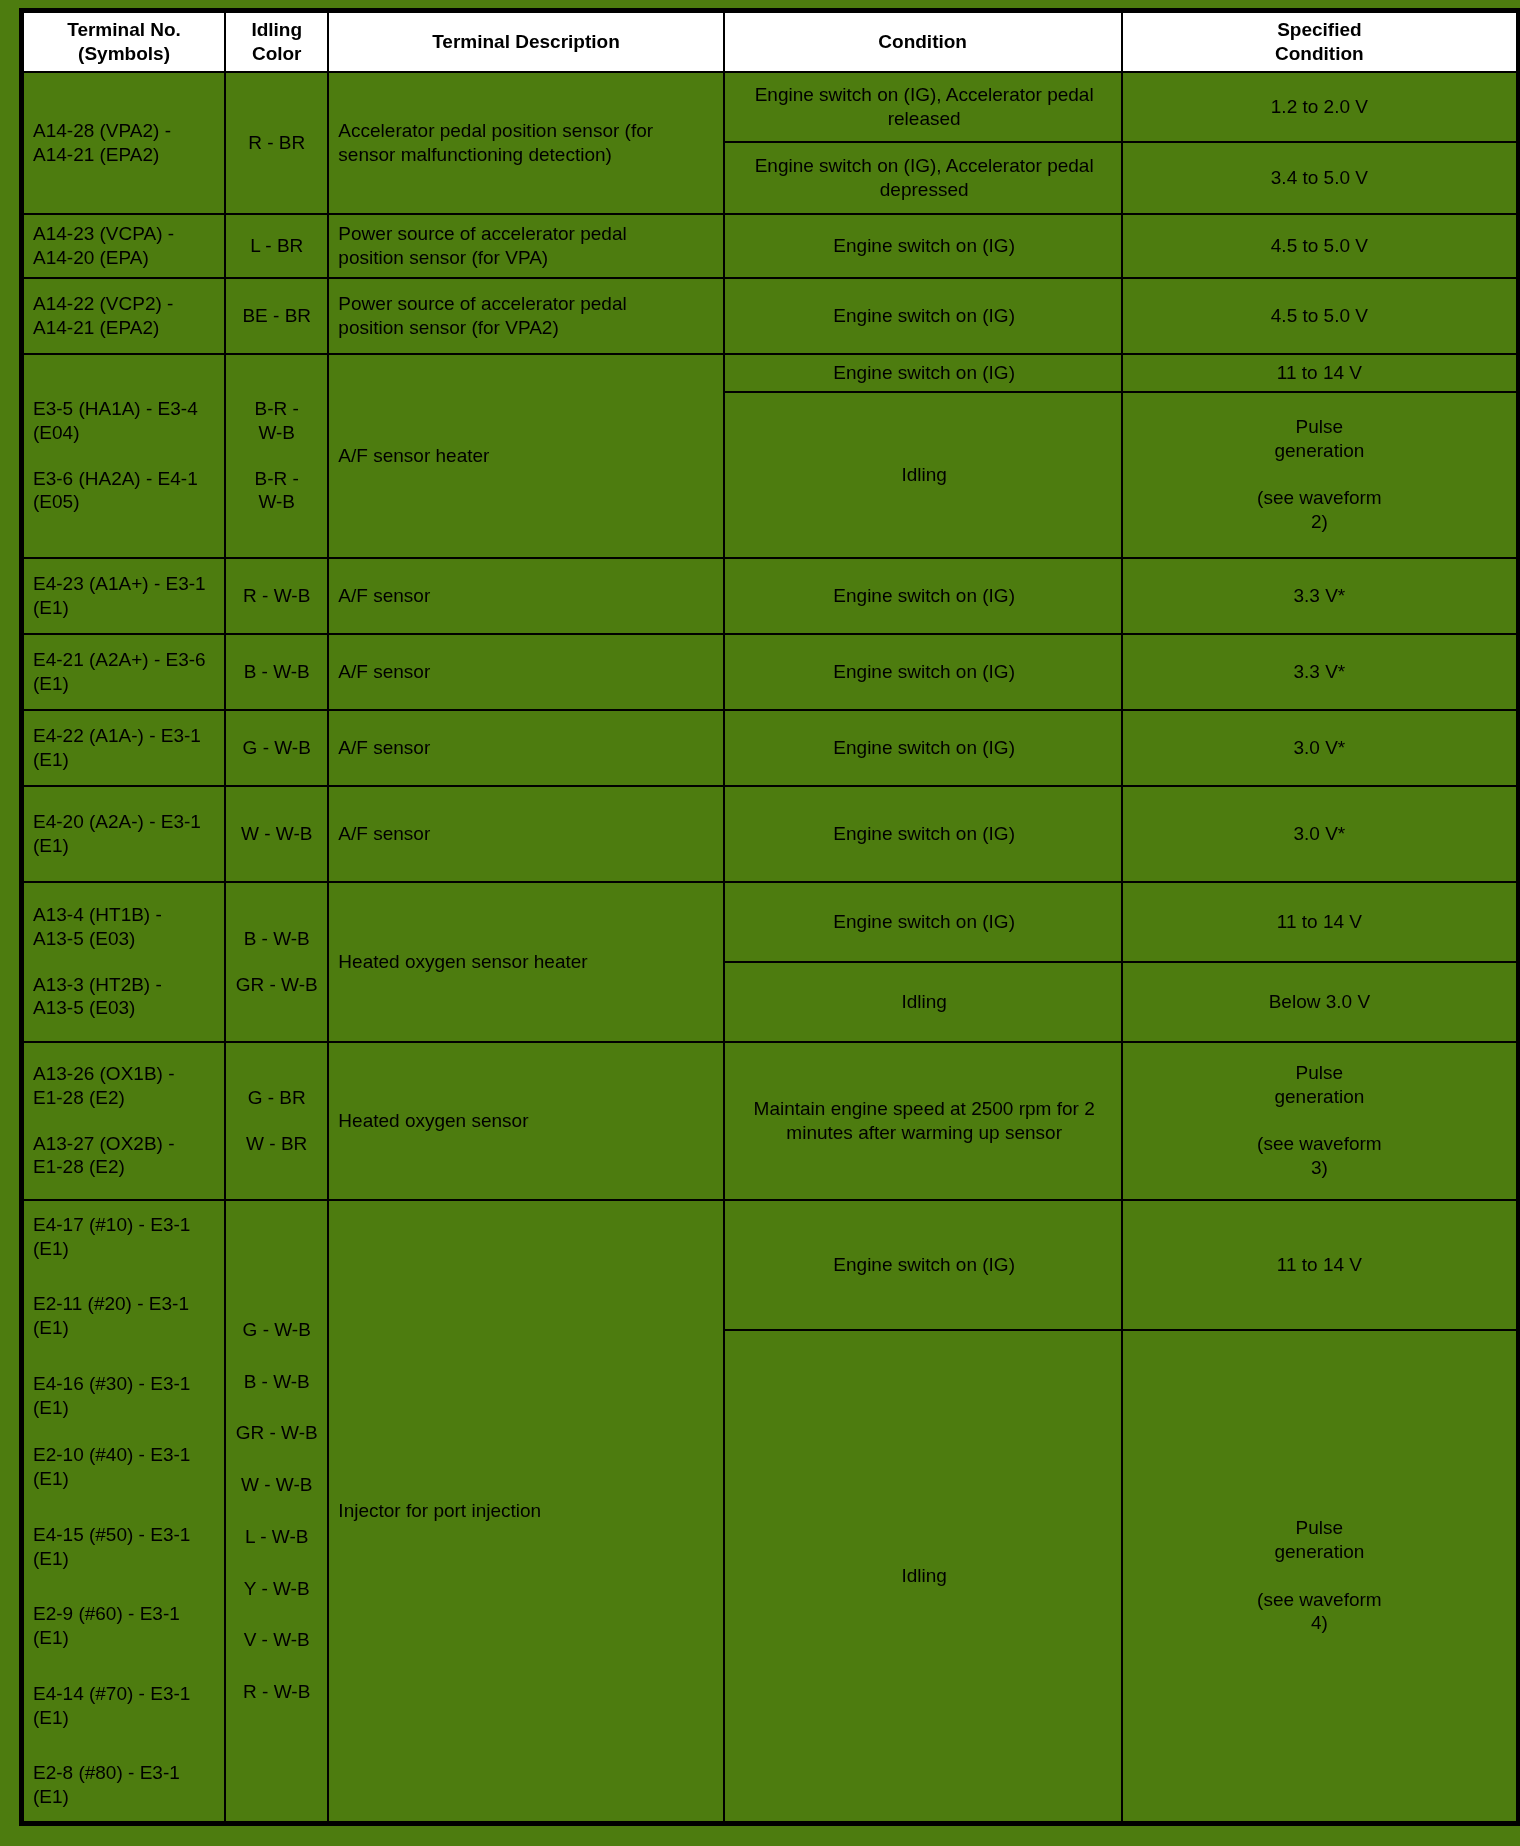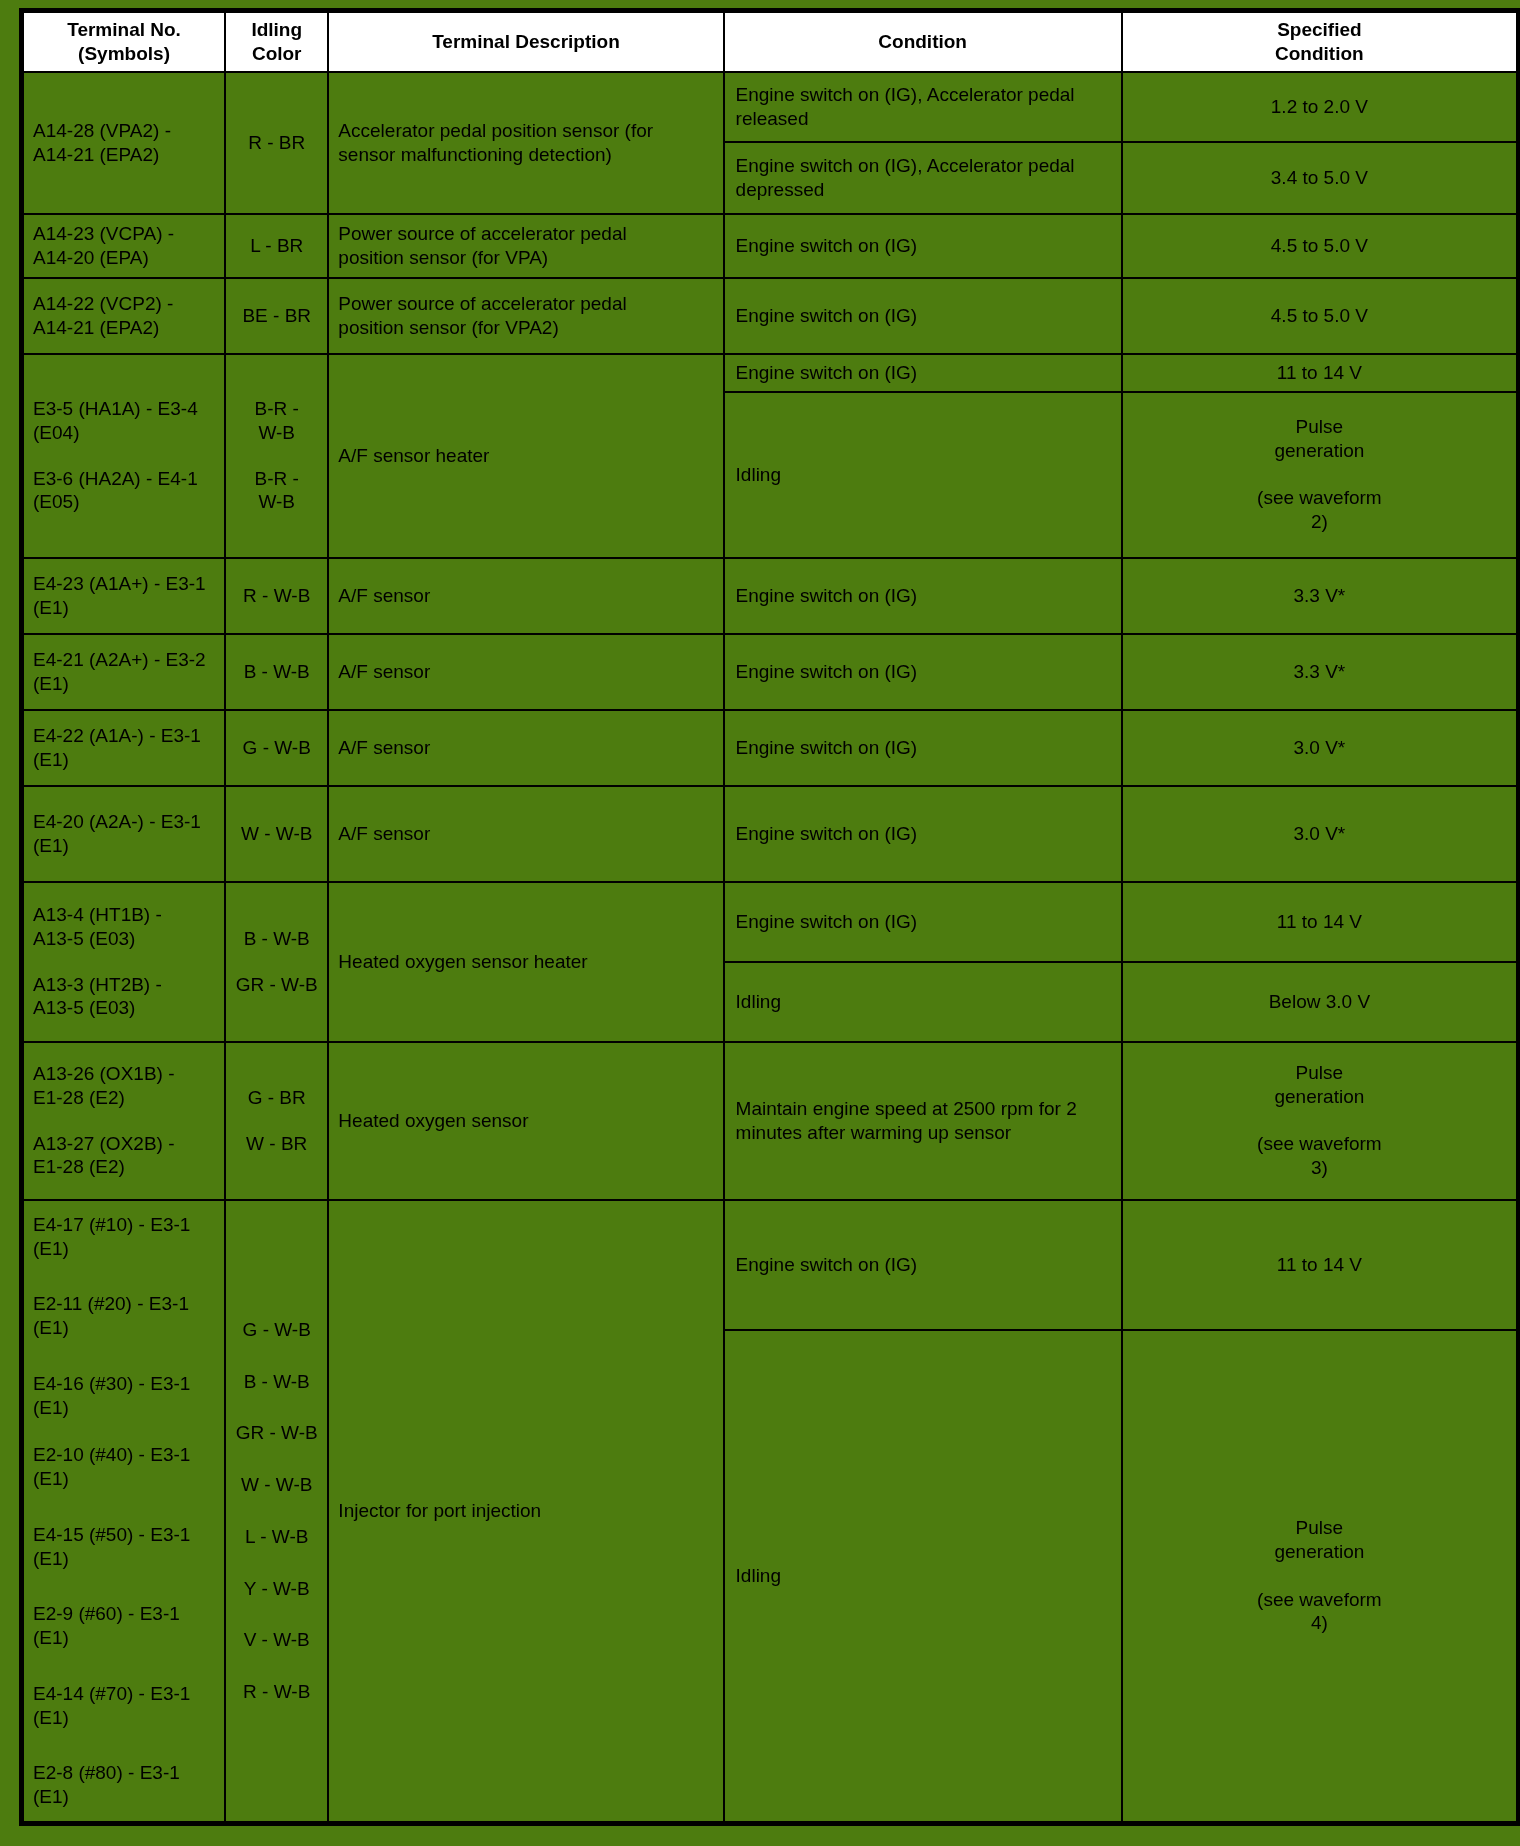--- a/index.html
+++ b/index.html
@@ -31,21 +31,21 @@
   }
   thead th {
     font-weight: bold;
     text-align: center;
     height: 56px;
     background: #ffffff;
   }
   td.terminal-cell   { text-align: left;   padding-left: 9px; }
   td.wiring-cell     { text-align: center; }
   td.description-cell{ text-align: left;   padding-left: 9px; }
-  td.condition-cell  { text-align: left;   padding-left: 11px; }
+  td.condition-cell  { text-align: center;   padding-left: 11px; }
   td.specified-cell  { text-align: center; }
   .entry { white-space: pre-line; }
   .entry + .entry { margin-top: 22px; }
 </style>
 </head>
 <body>
 
 <div class="page">
   <table class="spec-table">
     <colgroup>
@@ -122,21 +122,21 @@
         </tr>
         <tr style="height: 76px;">
           <td class="terminal-cell" rowspan="1"><div class="entry">E4-23 (A1A+) - E3-1
 (E1)</div></td>
           <td class="wiring-cell" rowspan="1"><div class="entry">R - W-B</div></td>
           <td class="description-cell" rowspan="1">A/F sensor</td>
           <td class="condition-cell">Engine switch on (IG)</td>
           <td class="specified-cell">3.3 V*</td>
         </tr>
         <tr style="height: 76px;">
-          <td class="terminal-cell" rowspan="1"><div class="entry">E4-21 (A2A+) - E3-2
+          <td class="terminal-cell" rowspan="1"><div class="entry">E4-21 (A2A+) - E3-6
 (E1)</div></td>
           <td class="wiring-cell" rowspan="1"><div class="entry">B - W-B</div></td>
           <td class="description-cell" rowspan="1">A/F sensor</td>
           <td class="condition-cell">Engine switch on (IG)</td>
           <td class="specified-cell">3.3 V*</td>
         </tr>
         <tr style="height: 76px;">
           <td class="terminal-cell" rowspan="1"><div class="entry">E4-22 (A1A-) - E3-1
 (E1)</div></td>
           <td class="wiring-cell" rowspan="1"><div class="entry">G - W-B</div></td>

